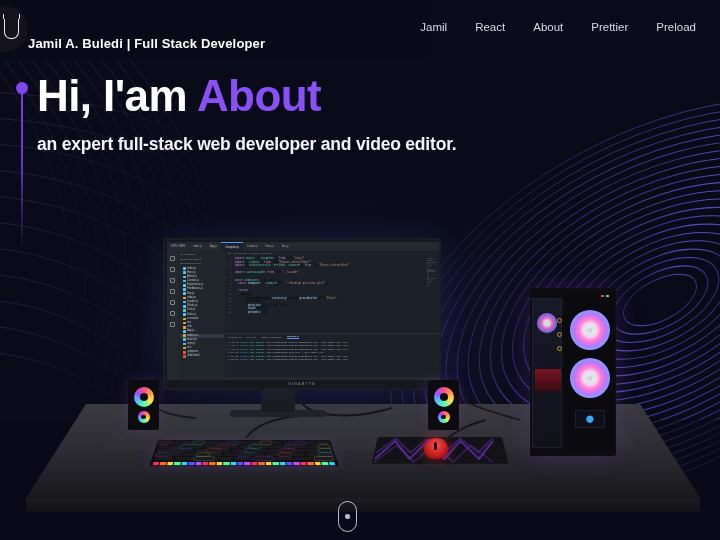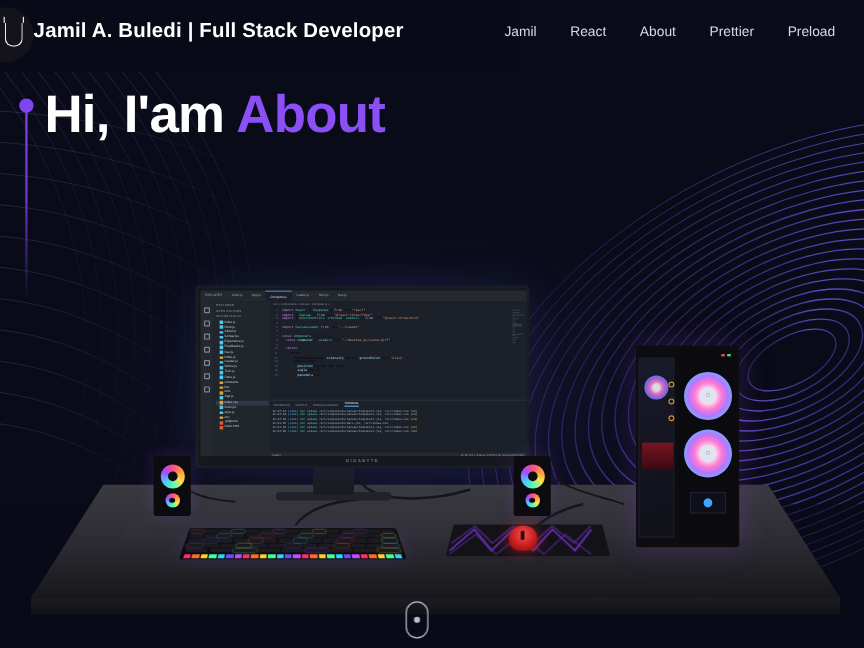--- a/index.html
+++ b/index.html
@@ -42,22 +42,22 @@
     border-radius: 0 0 7px 7px;
     position: relative;
   }
   .logo-glyph:after {
     content:""; position:absolute; top:-5px; left:-1.6px;
     width: 15px; height: 5px;
     border-left: 1.6px solid #e9e9f2;
     border-right: 1.6px solid #e9e9f2;
   }
   .brand {
-    position: absolute; left: 28px; top: 16px;
-    font-size: 17px; font-weight: bold;
+    position: absolute; left: 28px; top: 36px;
+    font-size: 13px; font-weight: bold;
     color: #ffffff; letter-spacing: 0.15px;
     white-space: nowrap;
   }
   .nav {
     position: absolute; right: 24px; top: 21px;
     display: flex; gap: 28px; align-items: center;
   }
   .nav-item {
     font-size: 11.5px; color: #d7d9ea;
     cursor: pointer; white-space: nowrap;
@@ -310,20 +310,21 @@
       <div class="nav-item">About</div>
       <div class="nav-item">Prettier</div>
       <div class="nav-item">Preload</div>
     </div>
   </div>
 
   <div class="accent-dot"></div>
   <div class="accent-line"></div>
   <div class="hero">
     <div class="headline"><span>Hi, I'am </span><span class="accent">About</span></div>
+    <div class="subhead">an expert full-stack web developer and video editor.</div>
   </div>
 
   <div class="scene">
 
     <svg style="position:absolute;inset:0" width="720" height="540" viewBox="0 0 720 540">
       <defs>
         <linearGradient id="deskg" x1="0" y1="0" x2="0" y2="1">
           <stop offset="0%" stop-color="#3a3a40"></stop>
           <stop offset="55%" stop-color="#2a2a30"></stop>
           <stop offset="100%" stop-color="#17171c"></stop>

